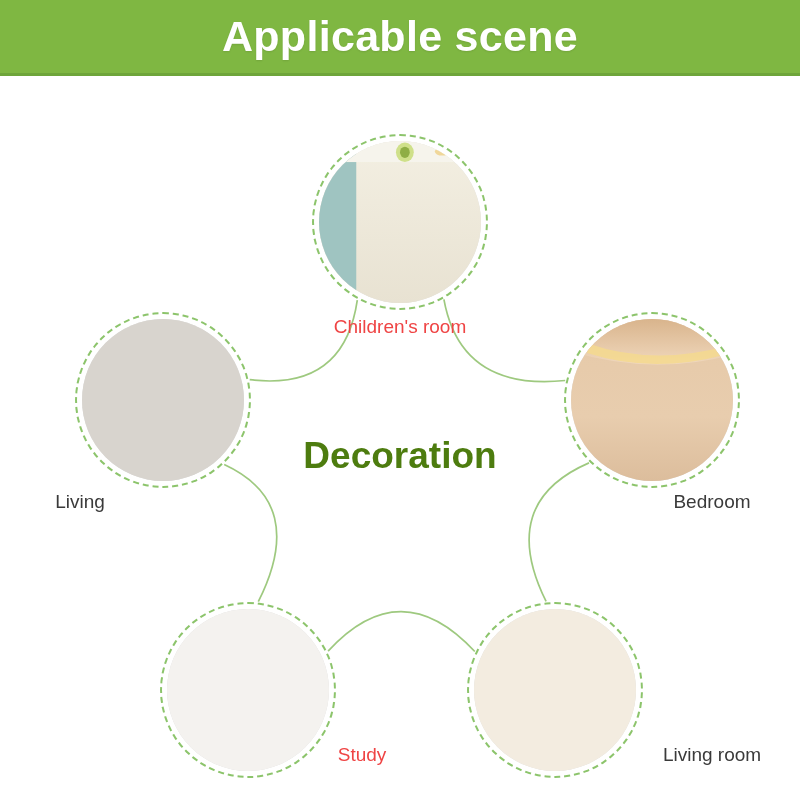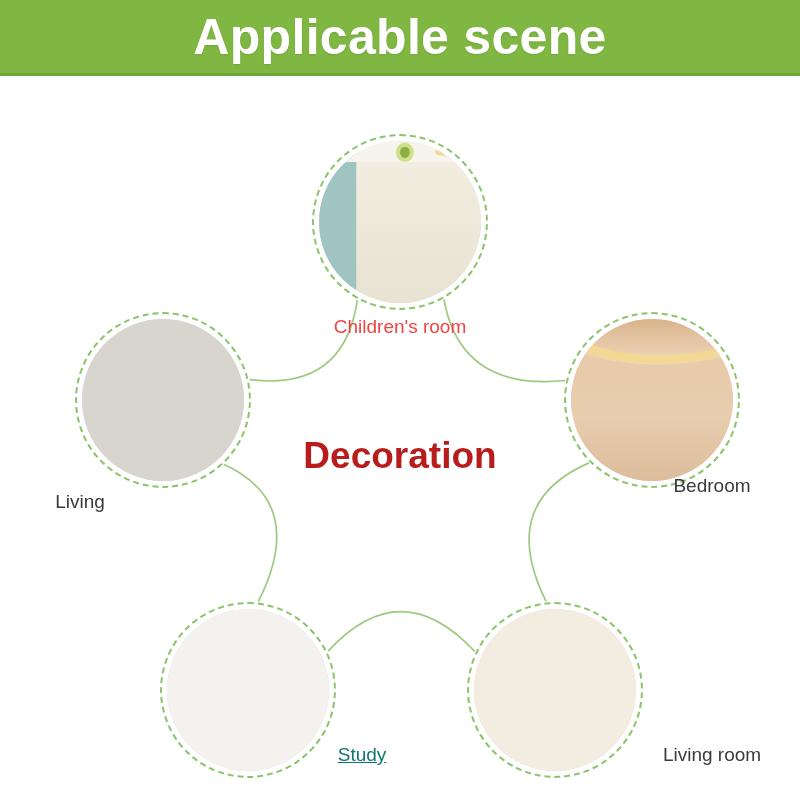--- a/index.html
+++ b/index.html
@@ -14,21 +14,21 @@
   .header{
     position:absolute;left:0;top:0;width:800px;height:73px;
     background:#7fb742;
     display:flex;align-items:center;justify-content:center;
     box-sizing:border-box;
   }
   .header-underline{
     position:absolute;left:0;top:73px;width:800px;height:3px;background:#6ea53a;
   }
   .header-title{
-    color:#ffffff;font-size:50px;font-weight:bold;letter-spacing:.3px;
+    color:#ffffff;font-size:43px;font-weight:bold;letter-spacing:.3px;
     text-shadow:0 1px 2px rgba(0,0,0,.10);
     font-family:"Liberation Sans","DejaVu Sans",sans-serif;
     white-space:nowrap;
   }
 
   
   .connectors{position:absolute;left:0;top:0;width:800px;height:800px;}
 
   
   .node{position:absolute;}
@@ -175,20 +175,20 @@
     </linearGradient>
   </defs>
   <rect width="200" height="200" fill="#d8d4ce"></rect>
   </svg>
           </div>
         </div>
         <div class="ring" style="width: 176px; height: 176px; border-color: rgb(140, 196, 107);"></div>
       </div>
     </div>
 
-  <div class="center-title" style="left: 400px; top: 456px; transform: translate(-50%, -50%); color: #b91c1c;">Decoration</div>
+  <div class="center-title" style="left: 400px; top: 456px; transform: translate(-50%, -50%); color: #4d7c0f;">Decoration</div>
 
 <div class="label" style="color: #ef4444; left: 400px; top: 327px; transform: translate(-50%, -50%);">Children's room</div>
-    <div class="label" style="color: rgb(58, 58, 58); left: 712px; top: 486px; transform: translate(-50%, -50%);">Bedroom</div>
+    <div class="label" style="color: rgb(58, 58, 58); left: 712px; top: 502px; transform: translate(-50%, -50%);">Bedroom</div>
     <div class="label" style="color: rgb(58, 58, 58); left: 712px; top: 755px; transform: translate(-50%, -50%); text-align: right;">Living room</div>
-    <div class="label" style="color: #0f766e; left: 362px; top: 755px; transform: translate(-50%, -50%); text-decoration: underline;">Study</div>
+    <div class="label" style="color: #ef4444; left: 362px; top: 755px; transform: translate(-50%, -50%);">Study</div>
     <div class="label" style="color: rgb(58, 58, 58); left: 80px; top: 502px; transform: translate(-50%, -50%);">Living</div>
   </div>
 
 </body></html>

